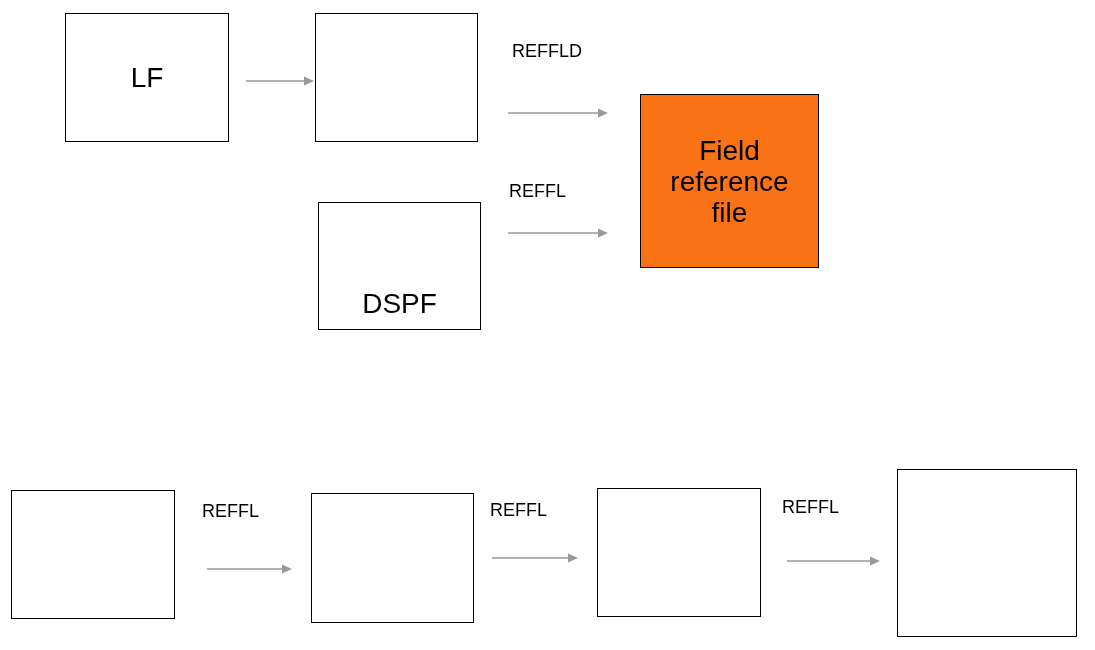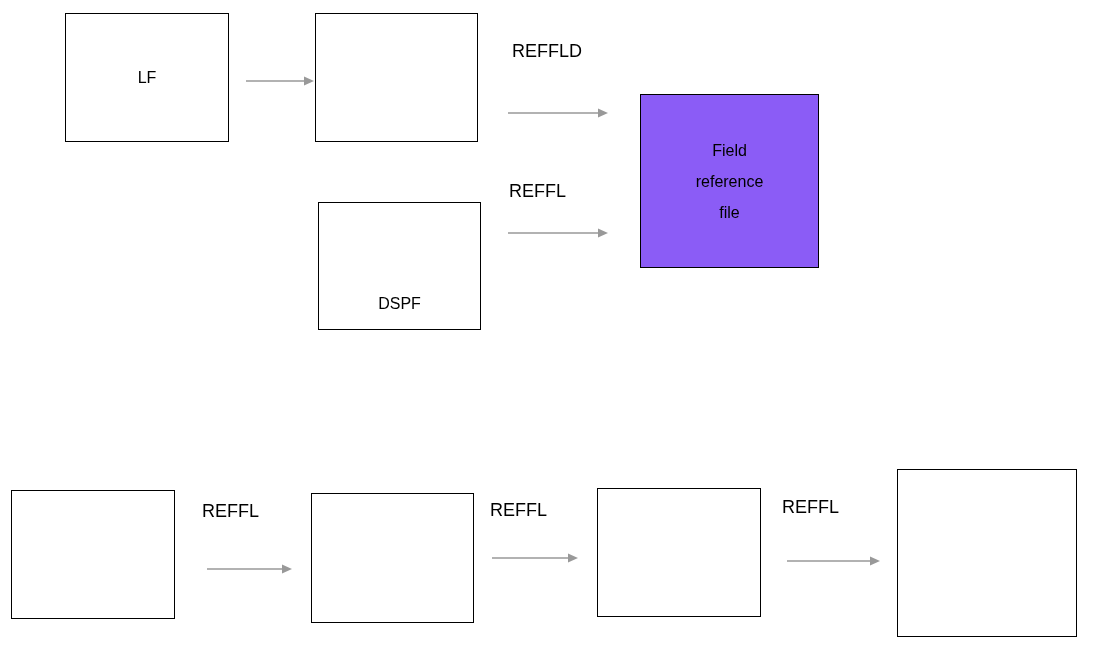--- a/index.html
+++ b/index.html
@@ -26,21 +26,21 @@
     box-sizing: border-box;
     border: 1.4px solid #000000;
     background: #ffffff;
     display: flex;
     justify-content: center;
   }
   .node-box.center-v   { align-items: center; }
   .node-box.bottom-v   { align-items: flex-end; }
   .node-label {
     font-family: "Liberation Sans", sans-serif;
-    font-size: 16px;
+    font-size: 28px;
     line-height: 31px;
     color: #000000;
     text-align: center;
     white-space: pre-line;
     pointer-events: none;
   }
   .node-box.bottom-v .node-label { padding-bottom: 10px; }
 
   
   .arrow {
@@ -70,21 +70,21 @@
   </div>
 
   <div class="node-box center-v" style="left: 315px; top: 13px; width: 163px; height: 129px; border-color: rgb(0, 0, 0); background: rgb(255, 255, 255);">
     <span class="node-label"></span>
   </div>
 
   <div class="node-box bottom-v" style="left: 318px; top: 202px; width: 163px; height: 128px; border-color: rgb(0, 0, 0); background: rgb(255, 255, 255);">
     <span class="node-label">DSPF</span>
   </div>
 
-  <div class="node-box center-v" style="left: 640px; top: 94px; width: 179px; height: 174px; border-color: rgb(0, 0, 0); background: #8b5cf6;">
+  <div class="node-box center-v" style="left: 640px; top: 94px; width: 179px; height: 174px; border-color: rgb(0, 0, 0); background: #f97316;">
     <span class="node-label">Field
 reference
 file</span>
   </div>
 
   <div class="arrow" style="left: 246px; top: 74px; width: 68px;">
       <svg width="68" height="14" viewBox="0 0 68 14">
         <line x1="0" y1="7" x2="59" y2="7" stroke="#999999" stroke-width="1.4"></line>
         <path d="M 58 2.5 L 68 7 L 58 11.5 Z" fill="#999999"></path>
       </svg>

